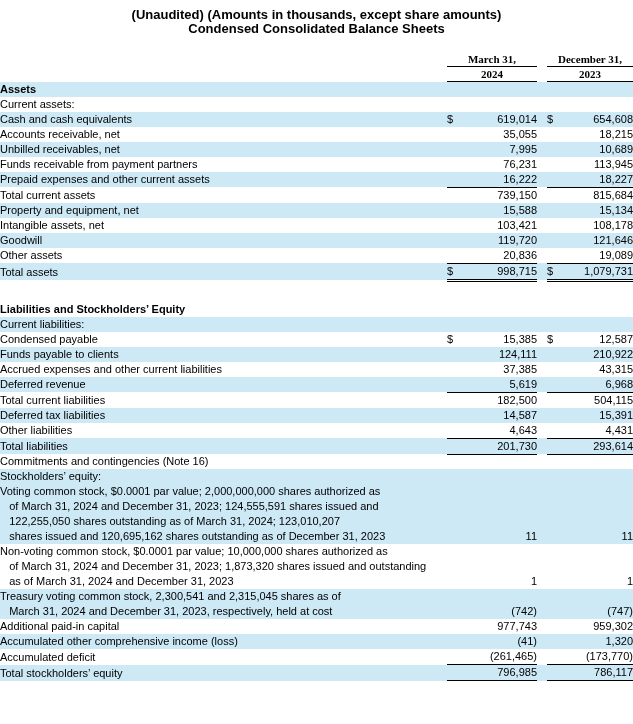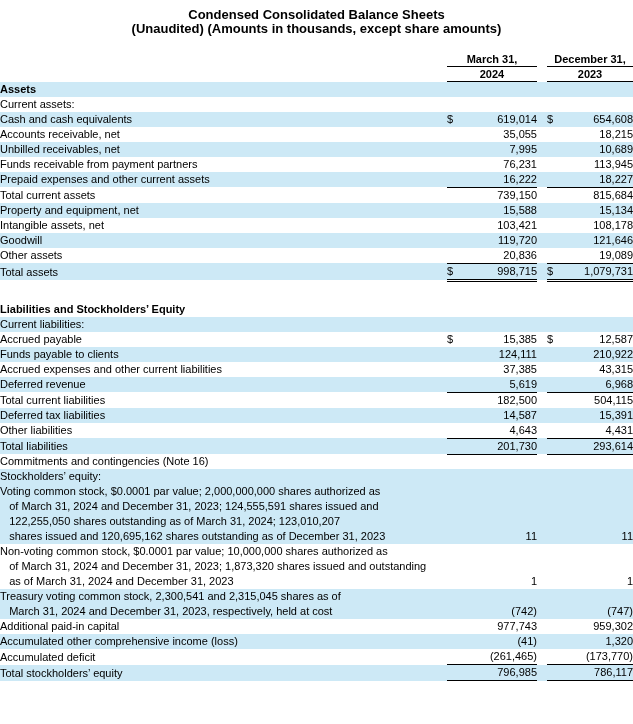--- a/index.html
+++ b/index.html
@@ -34,21 +34,21 @@
     line-height: 15px;
     font-size: 11px;
     overflow: hidden;
   }
   col.c-label  { width: 447px; }
   col.c-dollar { width: 16px; }
   col.c-val1   { width: 74px; }
   col.c-gap    { width: 10px; }
   col.c-val2   { width: 70px; }
 
-  tr.hdr td { height: 14px; line-height: 14px; }
+  tr.hdr td { height: 14px; line-height: 14px; font-family: Liberation Serif, serif; }
   td.colhead {
     text-align: center;
     font-weight: bold;
   }
   td.label { padding-left: 2px; margin-left: 28px; }
   td.label.multiline { white-space: pre; }
   td.dollar { text-align: left; padding-left: 2px; }
   td.value  { text-align: right; padding-right: 3px; }
 
   tr.blue td { background: #CDE9F6; }
@@ -59,22 +59,22 @@
   .dbb { border-bottom: 3px double #000000; }
 
   tr.spacer td { background: #ffffff; }
 </style>
 </head>
 <body>
 
 <div class="page">
 
   <div class="title-block">
+    <div class="title-line">(Unaudited) (Amounts in thousands, except share amounts)</div>
     <div class="title-line">Condensed Consolidated Balance Sheets</div>
-    <div class="title-line">(Unaudited) (Amounts in thousands, except share amounts)</div>
   </div>
 
   <table class="bs">
     <colgroup>
       <col class="c-label">
         <col class="c-dollar">
         <col class="c-val1">
         <col class="c-gap">
         <col class="c-dollar">
         <col class="c-val2">
@@ -211,21 +211,21 @@
   </tr>
         <tr class="blue">
     <td class="label">Current liabilities:</td>
     <td class="dollar"></td>
     <td class="value"></td>
     <td class="gapcell"></td>
     <td class="dollar"></td>
     <td class="value"></td>
   </tr>
         <tr class="white">
-    <td class="label">Accrued payable</td>
+    <td class="label">Condensed payable</td>
     <td class="dollar">$</td>
     <td class="value">15,385</td>
     <td class="gapcell"></td>
     <td class="dollar">$</td>
     <td class="value">12,587</td>
   </tr>
         <tr class="blue">
     <td class="label">Funds payable to clients</td>
     <td class="dollar"></td>
     <td class="value">124,111</td>

